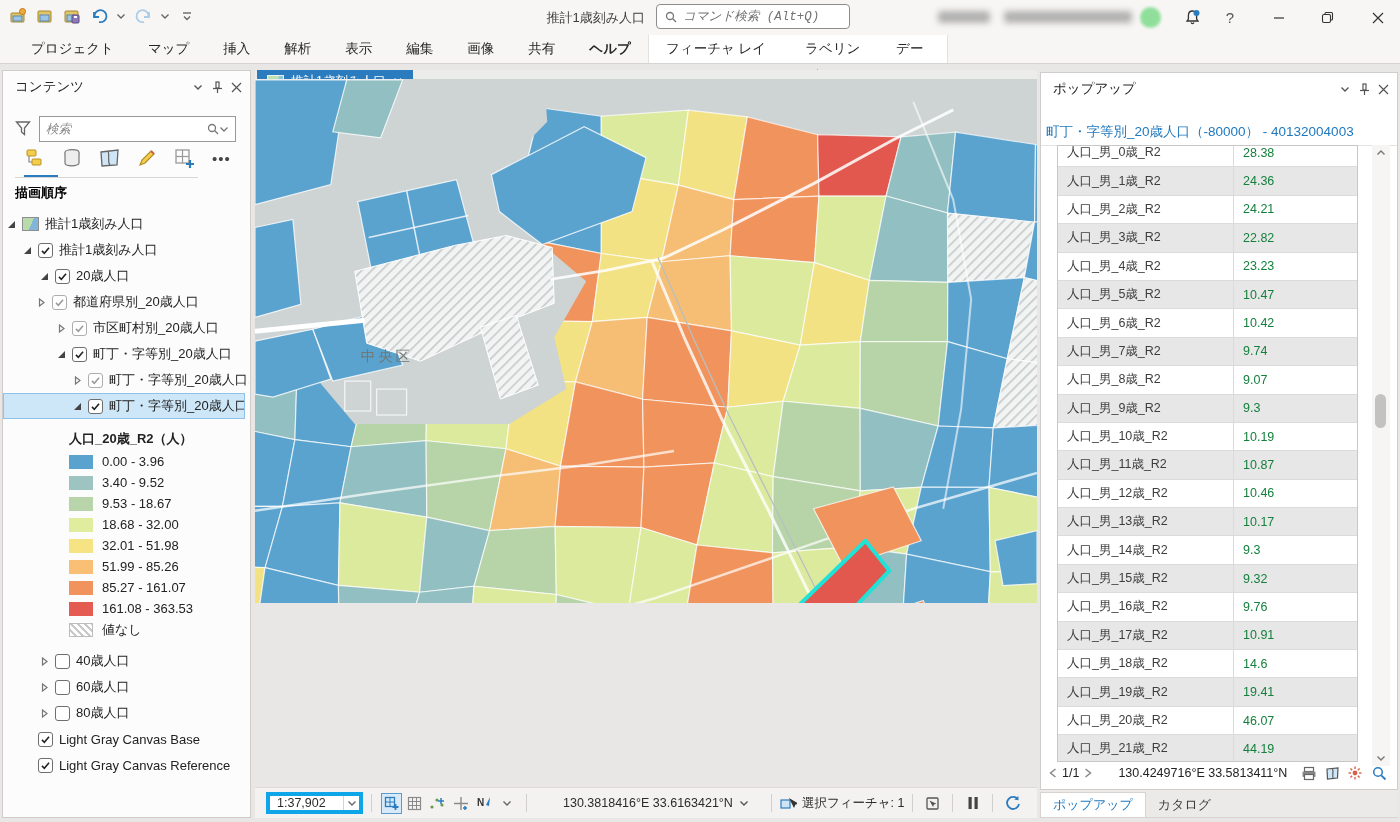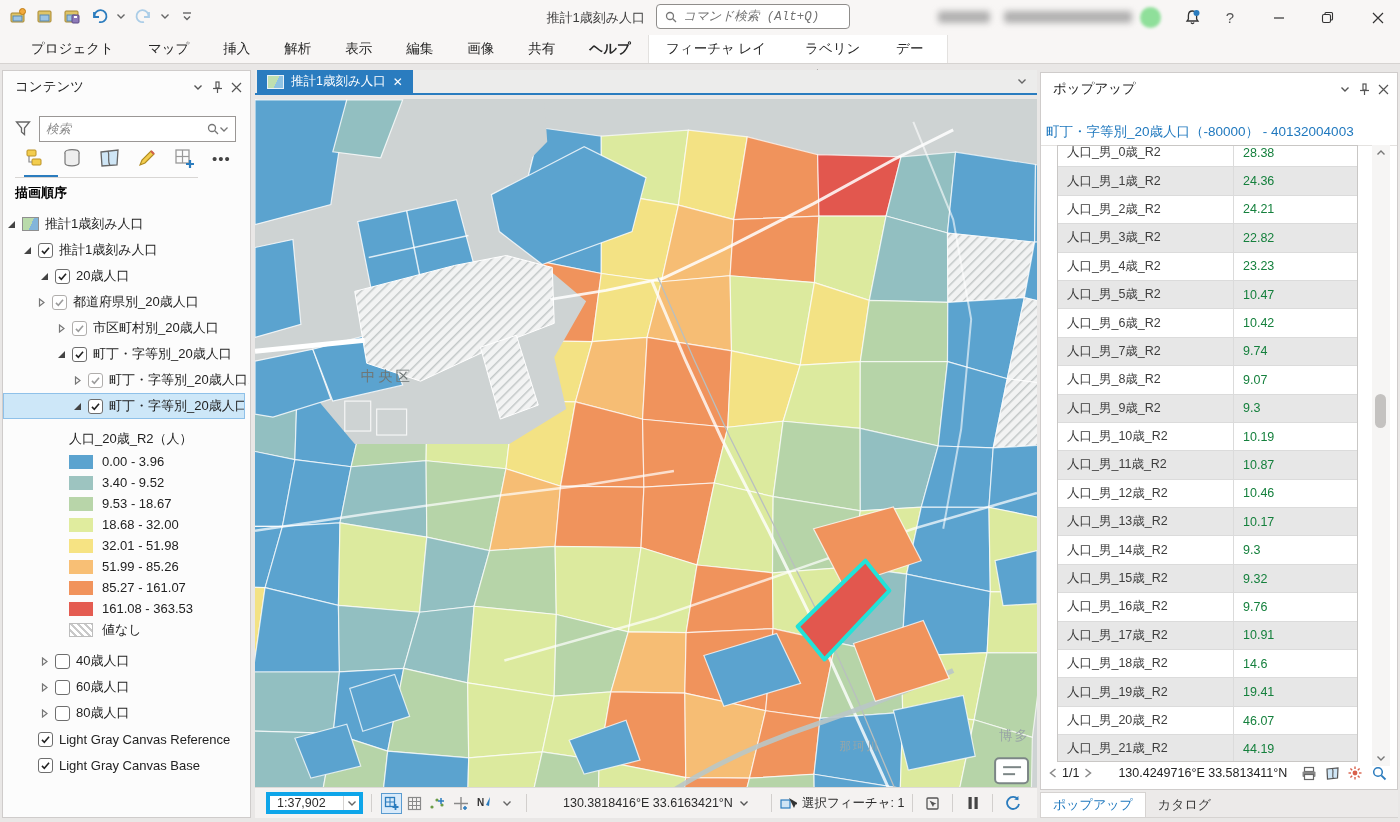--- a/index.html
+++ b/index.html
@@ -52,38 +52,38 @@
   .tree-row .lbl{white-space:nowrap;overflow:hidden;}
   .tree-row.selected{background:#cde7f8;outline:1px solid #8fc1e9;outline-offset:-1px;margin-right:4px;}
   .exp{width:9px;height:9px;flex:none;}
   .exp-spacer{width:9px;flex:none;}
   .cb{width:15px;height:15px;border:1.4px solid #6e6e6e;border-radius:3px;background:#fff;
       flex:none;display:flex;align-items:center;justify-content:center;box-sizing:border-box;}
   .cb svg{width:11px;height:11px;}
   .cb.gray{border-color:#b0aeac;}
   .mapframe{width:17px;height:14px;flex:none;border:1px solid #8f8f8f;box-sizing:border-box;
             background:linear-gradient(115deg,#b9dbab 54%,#82b5da 46%);}
-  .legend-title{height:26px;line-height:28px;padding-left:66px;font-weight:normal;font-size:13px;color:#222;margin-top:6px;}
+  .legend-title{height:26px;line-height:28px;padding-left:66px;font-weight:bold;font-size:13px;color:#222;margin-top:6px;}
   .legend-row{height:21px;display:flex;align-items:center;gap:9px;padding-left:66px;}
   .swatch{width:24px;height:14px;flex:none;}
   .swatch.hatch{background:repeating-linear-gradient(45deg,#ffffff 0 3px,#c9c9c9 3px 5px);
                 border:1px solid #bdbdbd;box-sizing:border-box;}
   .legend-label{font-size:13px;color:#222;}
   .gap6{margin-top:8px;}
   
   #maparea{position:absolute;left:255px;top:70px;width:782px;height:747px;}
   #map-tabbar{position:absolute;left:0;top:0;width:782px;height:23px;background:#ececeb;
               border-bottom:2px solid #2a7cbf;}
   #map-tab{position:absolute;left:2px;top:0;height:23px;background:#2a7cbf;color:#fff;
            display:flex;align-items:center;gap:7px;padding:0 10px;font-size:12.5px;}
   #map-tab .mini-map{width:15px;height:12px;background:linear-gradient(115deg,#bfe0b0 55%,#8ec3e4 45%);
                      border:1px solid #e8f2f8;}
   #map-tab .x{font-size:12px;color:#fff;}
   #map-tabbar .chevr{position:absolute;right:10px;top:8px;}
-  #mapcanvas{position:absolute;left:0;top:29px;width:782px;height:692px;overflow:hidden;background:#ced3d3;}
+  #mapcanvas{position:absolute;left:0;top:9px;width:782px;height:524px;overflow:hidden;background:#ced3d3;}
   
   #map-status{position:absolute;left:0;top:717px;width:782px;height:30px;background:#f4f2f1;
               border-top:1px solid #dddad8;display:flex;align-items:center;font-size:12.5px;color:#2b2b2b;}
   #scale-box{margin-left:11px;width:97px;height:22px;background:#fff;border:4px solid #0ea5e9;
              display:flex;align-items:center;box-sizing:border-box;}
   #scale-box .val{flex:1;padding-left:7px;font-size:12.5px;}
   #scale-box .dd{width:15px;border-left:1px solid #d5d3d1;height:100%;display:flex;align-items:center;justify-content:center;}
   .vsep{width:1px;height:18px;background:#d2cfcd;margin:0 8px;}
   .sb-ico{width:21px;height:21px;display:flex;align-items:center;justify-content:center;margin:0 1px;}
   .sb-ico.sel{background:#d8eafa;outline:1px solid #5a9bd0;outline-offset:-1px;}
@@ -442,30 +442,30 @@
         <span class="cb"></span>
         <span class="lbl">80歳人口</span>
       </div>
       <div class="tree-row" style="padding-left: 20px;">
         <span class="exp-spacer"></span>
         <span class="cb">
           <svg viewBox="0 0 14 14">
             <path d="M2.5 7.5 L5.5 10.5 L11.5 3.5" fill="none" stroke="#222" stroke-width="2"></path>
           </svg>
         </span>
-        <span class="lbl">Light Gray Canvas Reference</span>
+        <span class="lbl">Light Gray Canvas Base</span>
       </div>
       <div class="tree-row" style="padding-left: 20px;">
         <span class="exp-spacer"></span>
         <span class="cb">
           <svg viewBox="0 0 14 14">
             <path d="M2.5 7.5 L5.5 10.5 L11.5 3.5" fill="none" stroke="#222" stroke-width="2"></path>
           </svg>
         </span>
-        <span class="lbl">Light Gray Canvas Base</span>
+        <span class="lbl">Light Gray Canvas Reference</span>
       </div>
     </div>
 </div>
 
 <div id="maparea">
   <div id="map-tabbar">
     <div id="map-tab">
       <span class="mini-map"></span>
       <span>推計1歳刻み人口</span>
       <span class="x">✕</span>

